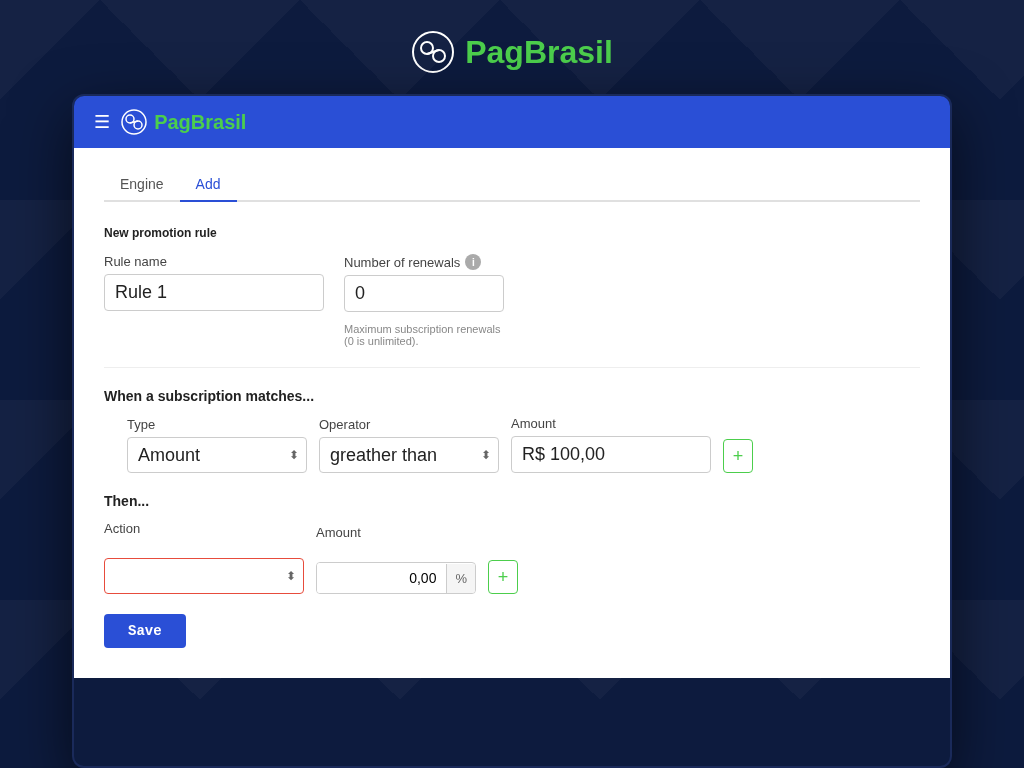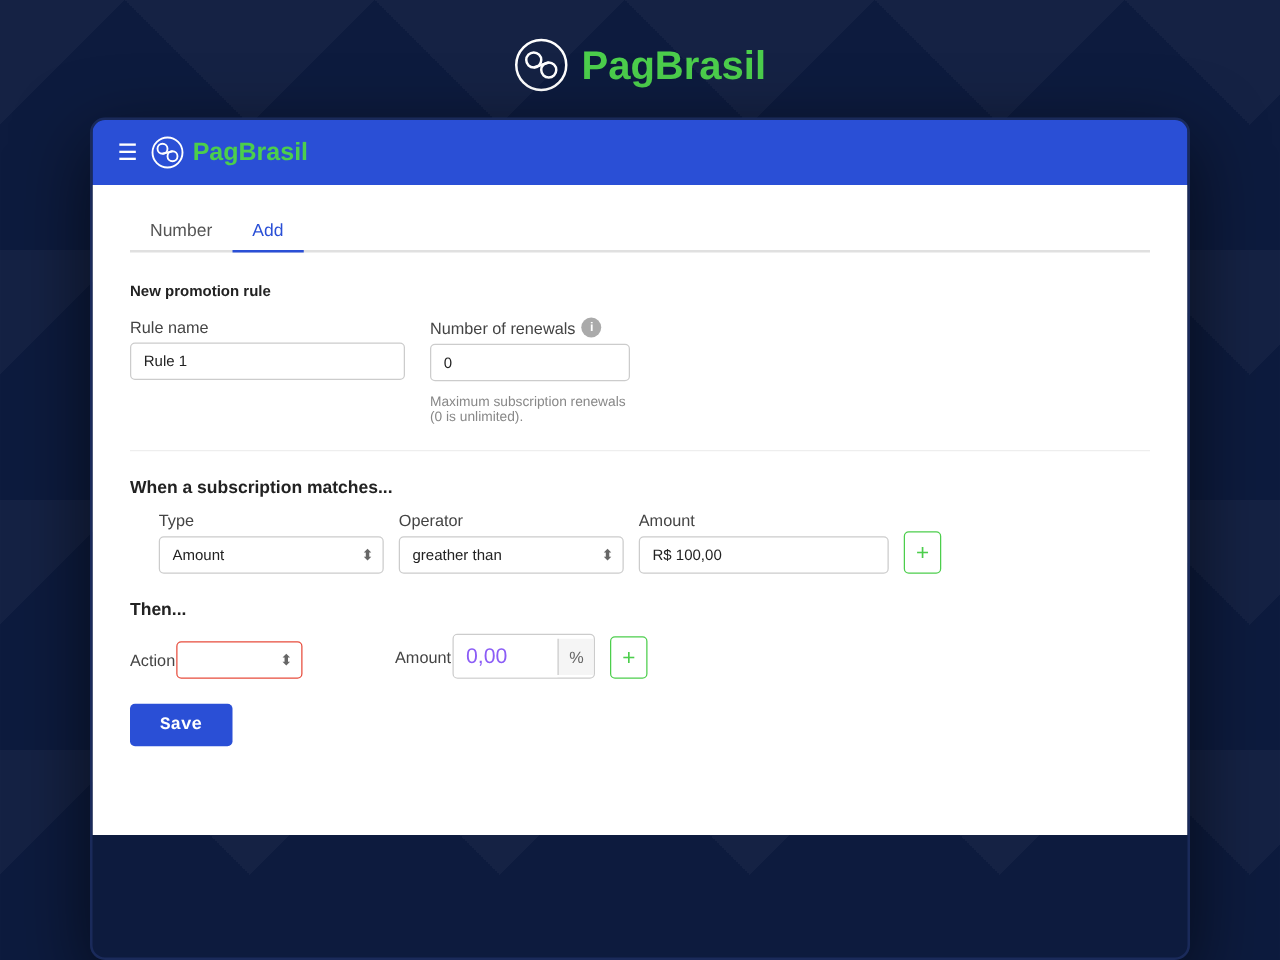--- a/index.html
+++ b/index.html
@@ -189,21 +189,21 @@
       color: white;
       font-size: 10px;
       font-weight: bold;
       cursor: pointer;
     }
 
     .form-input, .form-select {
       border: 1px solid #ccc;
       border-radius: 4px;
       padding: 7px 10px;
-      font-size: 12px;
+      font-size: 18px;
       color: #222;
       outline: none;
       background: white;
     }
 
     .form-hint {
       font-size: 11px;
       color: #888;
       margin-top: 6px;
     }
@@ -267,22 +267,22 @@
     }
 
     .action-row {
       display: flex;
       align-items: flex-end;
       gap: 12px;
     }
 
     .action-group {
       display: flex;
-      flex-direction: row;
-      gap: 1px;
+      flex-direction: column;
+      gap: 22px;
     }
 
     .action-group.action-type {
       width: 200px;
     }
 
     .action-group.action-amount {
       width: 160px;
     }
 
@@ -291,23 +291,24 @@
       align-items: center;
       border: 1px solid #ccc;
       border-radius: 4px;
       overflow: hidden;
     }
 
     .amount-input-wrapper input {
       border: none;
       outline: none;
       padding: 7px 10px;
-      font-size: 17px;
+      font-size: 14px;
       width: 100%;
-      color: #8b5cf6;
+      color: #000000;
+      text-align: right;
     }
 
     .amount-suffix {
       padding: 7px 8px;
       background: #f5f5f5;
       color: #666;
       font-size: 13px;
       border-left: 1px solid #ccc;
     }
 
@@ -380,21 +381,21 @@
         </div>
       </div>
     </div>
 
     <div class="app-content">
 
       
 
       
       <div class="tabs">
-        <div class="tab">Number</div>
+        <div class="tab">Engine</div>
         <div class="tab active">Add</div>
       </div>
 
       
       <div class="form-section-title">New promotion rule</div>
 
       <div class="form-row">
 
         <div class="form-group rule-name">
           <label class="form-label">Rule name</label>

